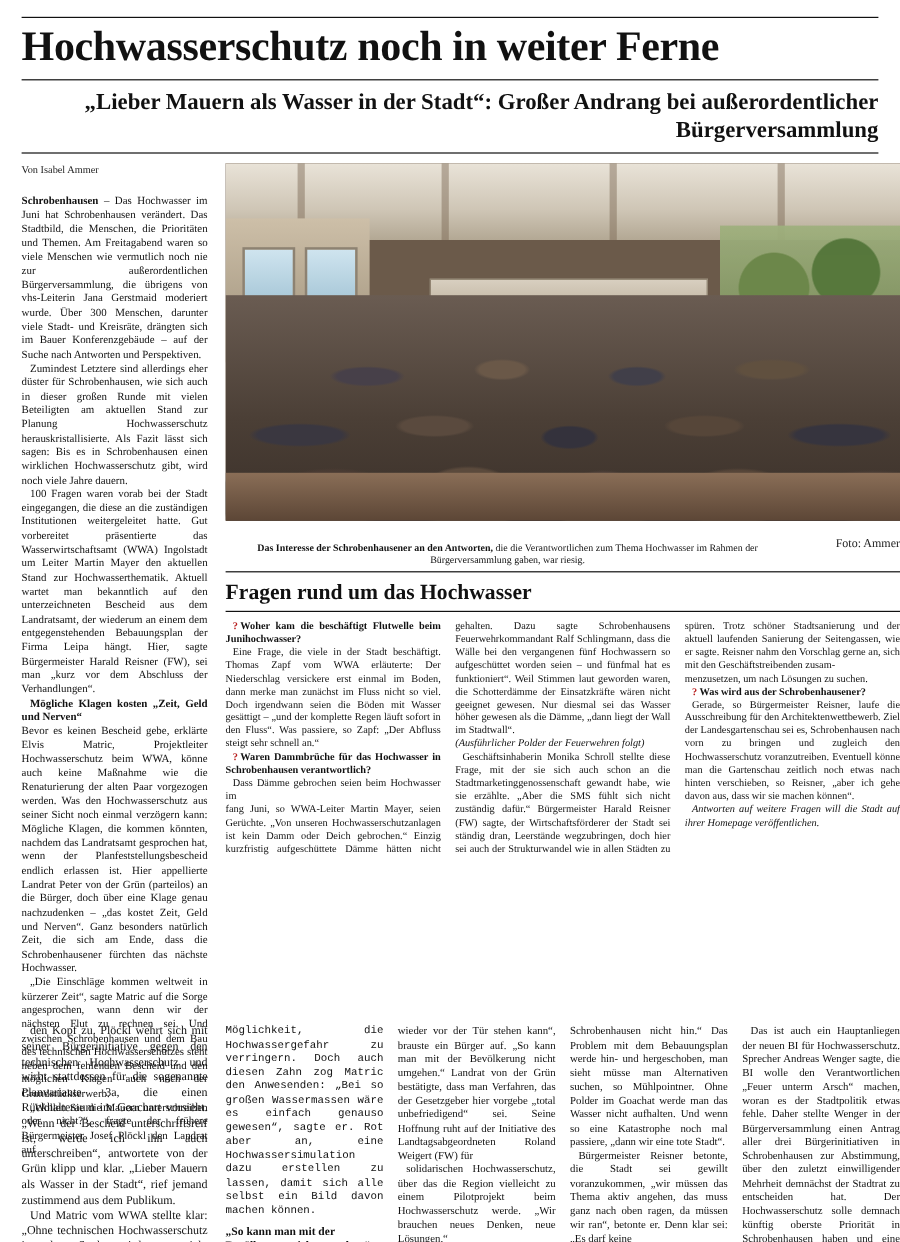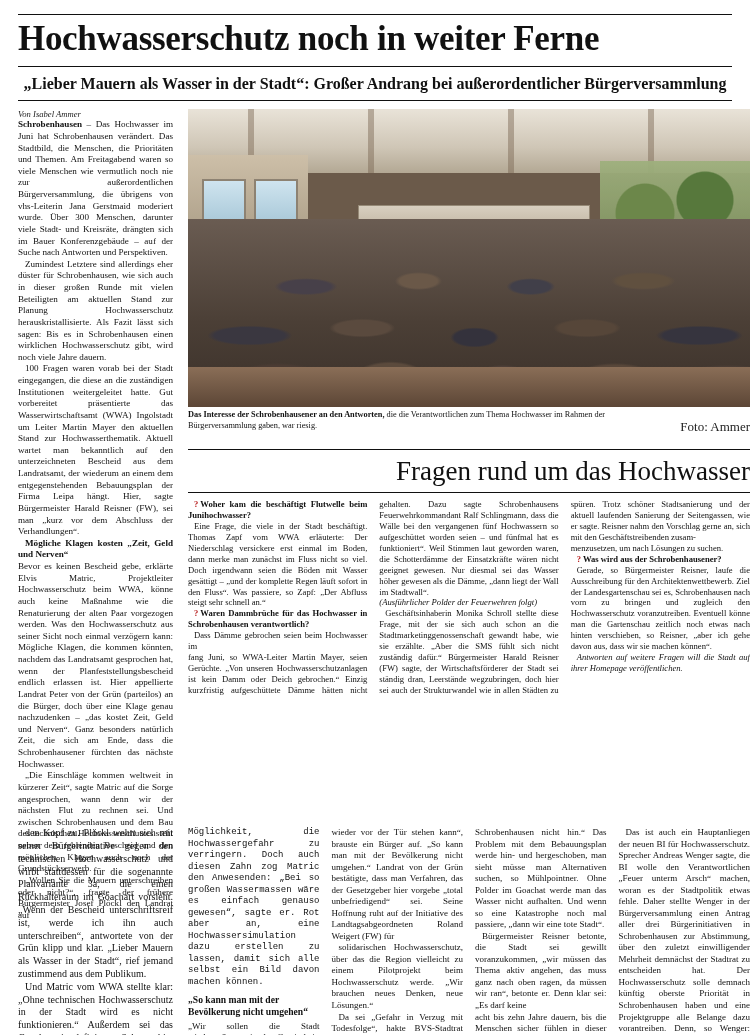--- a/index.html
+++ b/index.html
@@ -33,39 +33,38 @@
     font-size: 35px;
     line-height: 1.05;
     letter-spacing: -0.3px;
   }
   .rule-mid {
     margin: 8px 18px 0 18px;
     border-top: 0.9px solid #111;
   }
   .subhead {
     margin: 7px 18px 0 18px;
-    text-align: center;
-    font-weight: bold;
-    font-size: 16px;
+    text-align: right;
+    font-weight: bold;
+    font-size: 19px;
     line-height: 1.22;
   }
   .rule-under {
     margin: 7px 18px 0 18px;
     border-top: 0.9px solid #111;
   }
 
   .body-wrap {
     position: relative;
     margin: 8px 18px 0 18px;
   }
 
   .byline {
     font-size: 8.6px;
-    font-style: italic;
-    margin-bottom: 0;
+    margin-bottom: 16px;
     color: #222;
   }
 
   
   .col-left {
     position: absolute;
     left: 0;
     top: 0;
     width: 155px;
   }
@@ -172,49 +171,49 @@
   }
   .photo .stage {
     position: absolute;
     left: 170px; top: 96px; width: 230px; height: 34px;
     background: linear-gradient(180deg,#d8cfc0,#b6a993);
     border: 1px solid #968a77;
   }
   .photo-caption {
     font-size: 8.3px;
     line-height: 1.25;
-    margin-top: 3px;
+    margin-top: 18px;
     width: 470px;
-    text-align: left;
+    text-align: center;
   }
   .photo-caption b { font-weight: bold; }
   .photo-credit {
     position: absolute;
     right: 0;
-    bottom: 1px;
-    font-size: 13px;
+    bottom: 19px;
+    font-size: 10px;
     color: #222;
   }
   .caption-row {
     position: relative;
     min-height: 26px;
   }
 
   
   .qa-section {
     position: absolute;
     left: 170px;
     top: 340px;
     width: 562px;
   }
   .qa-rule-top { border-top: 1.4px solid #111; }
   .qa-title {
-    text-align: right;
-    font-weight: normal;
-    font-size: 27px;
+    text-align: left;
+    font-weight: bold;
+    font-size: 18px;
     margin: 6px 0 5px 0;
   }
   .qa-rule-bottom { border-top: 1.1px solid #111; margin-bottom: 6px; }
   .qa-cols {
     column-count: 3;
     column-gap: 12px;
     column-rule: none;
   }
   .qa-cols p {
     margin: 0;

